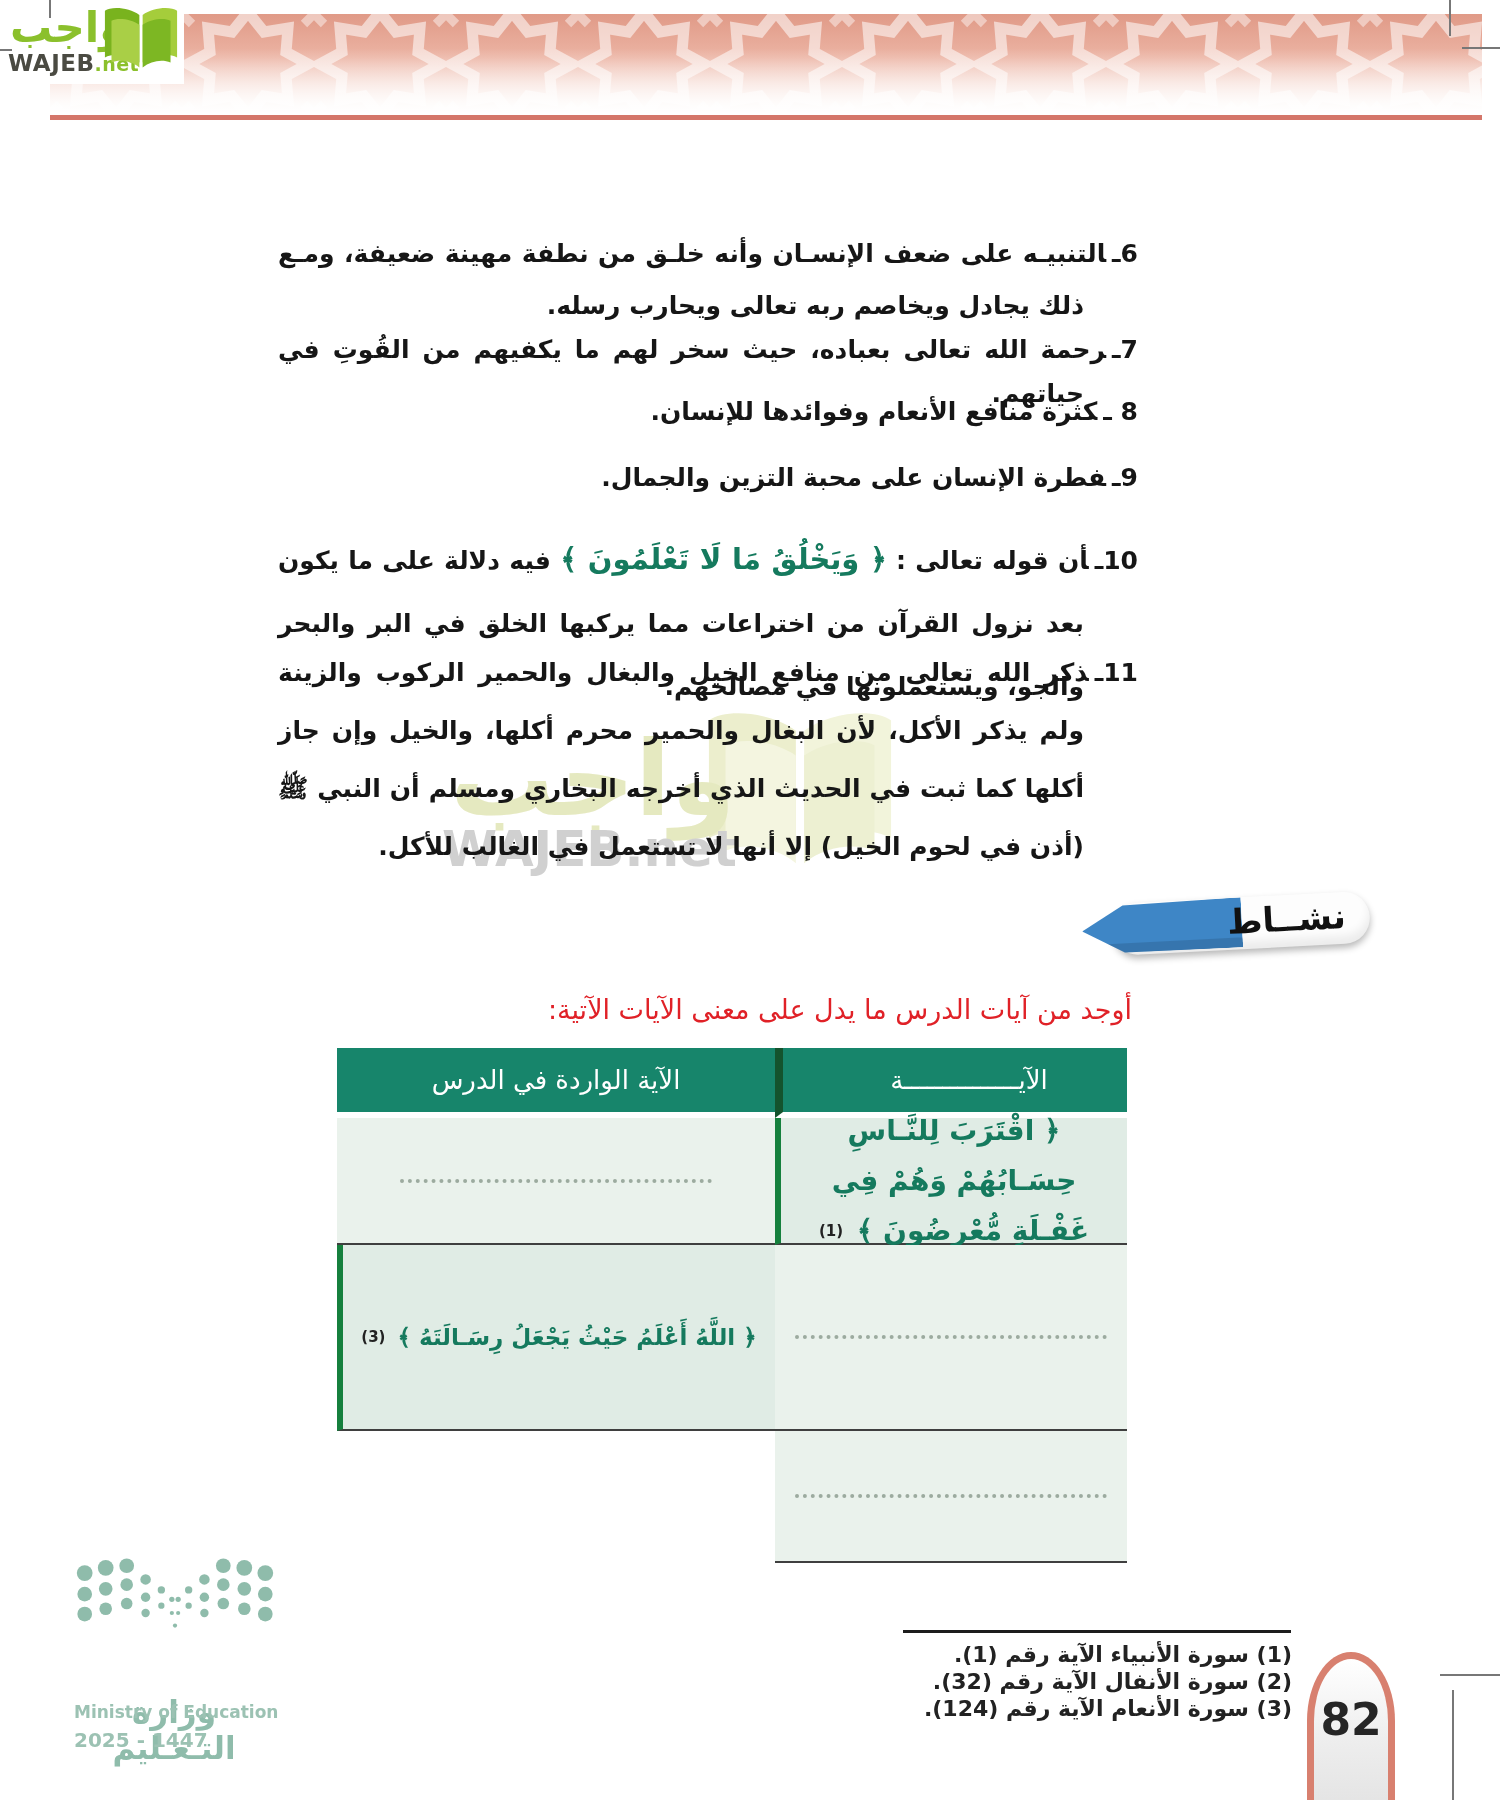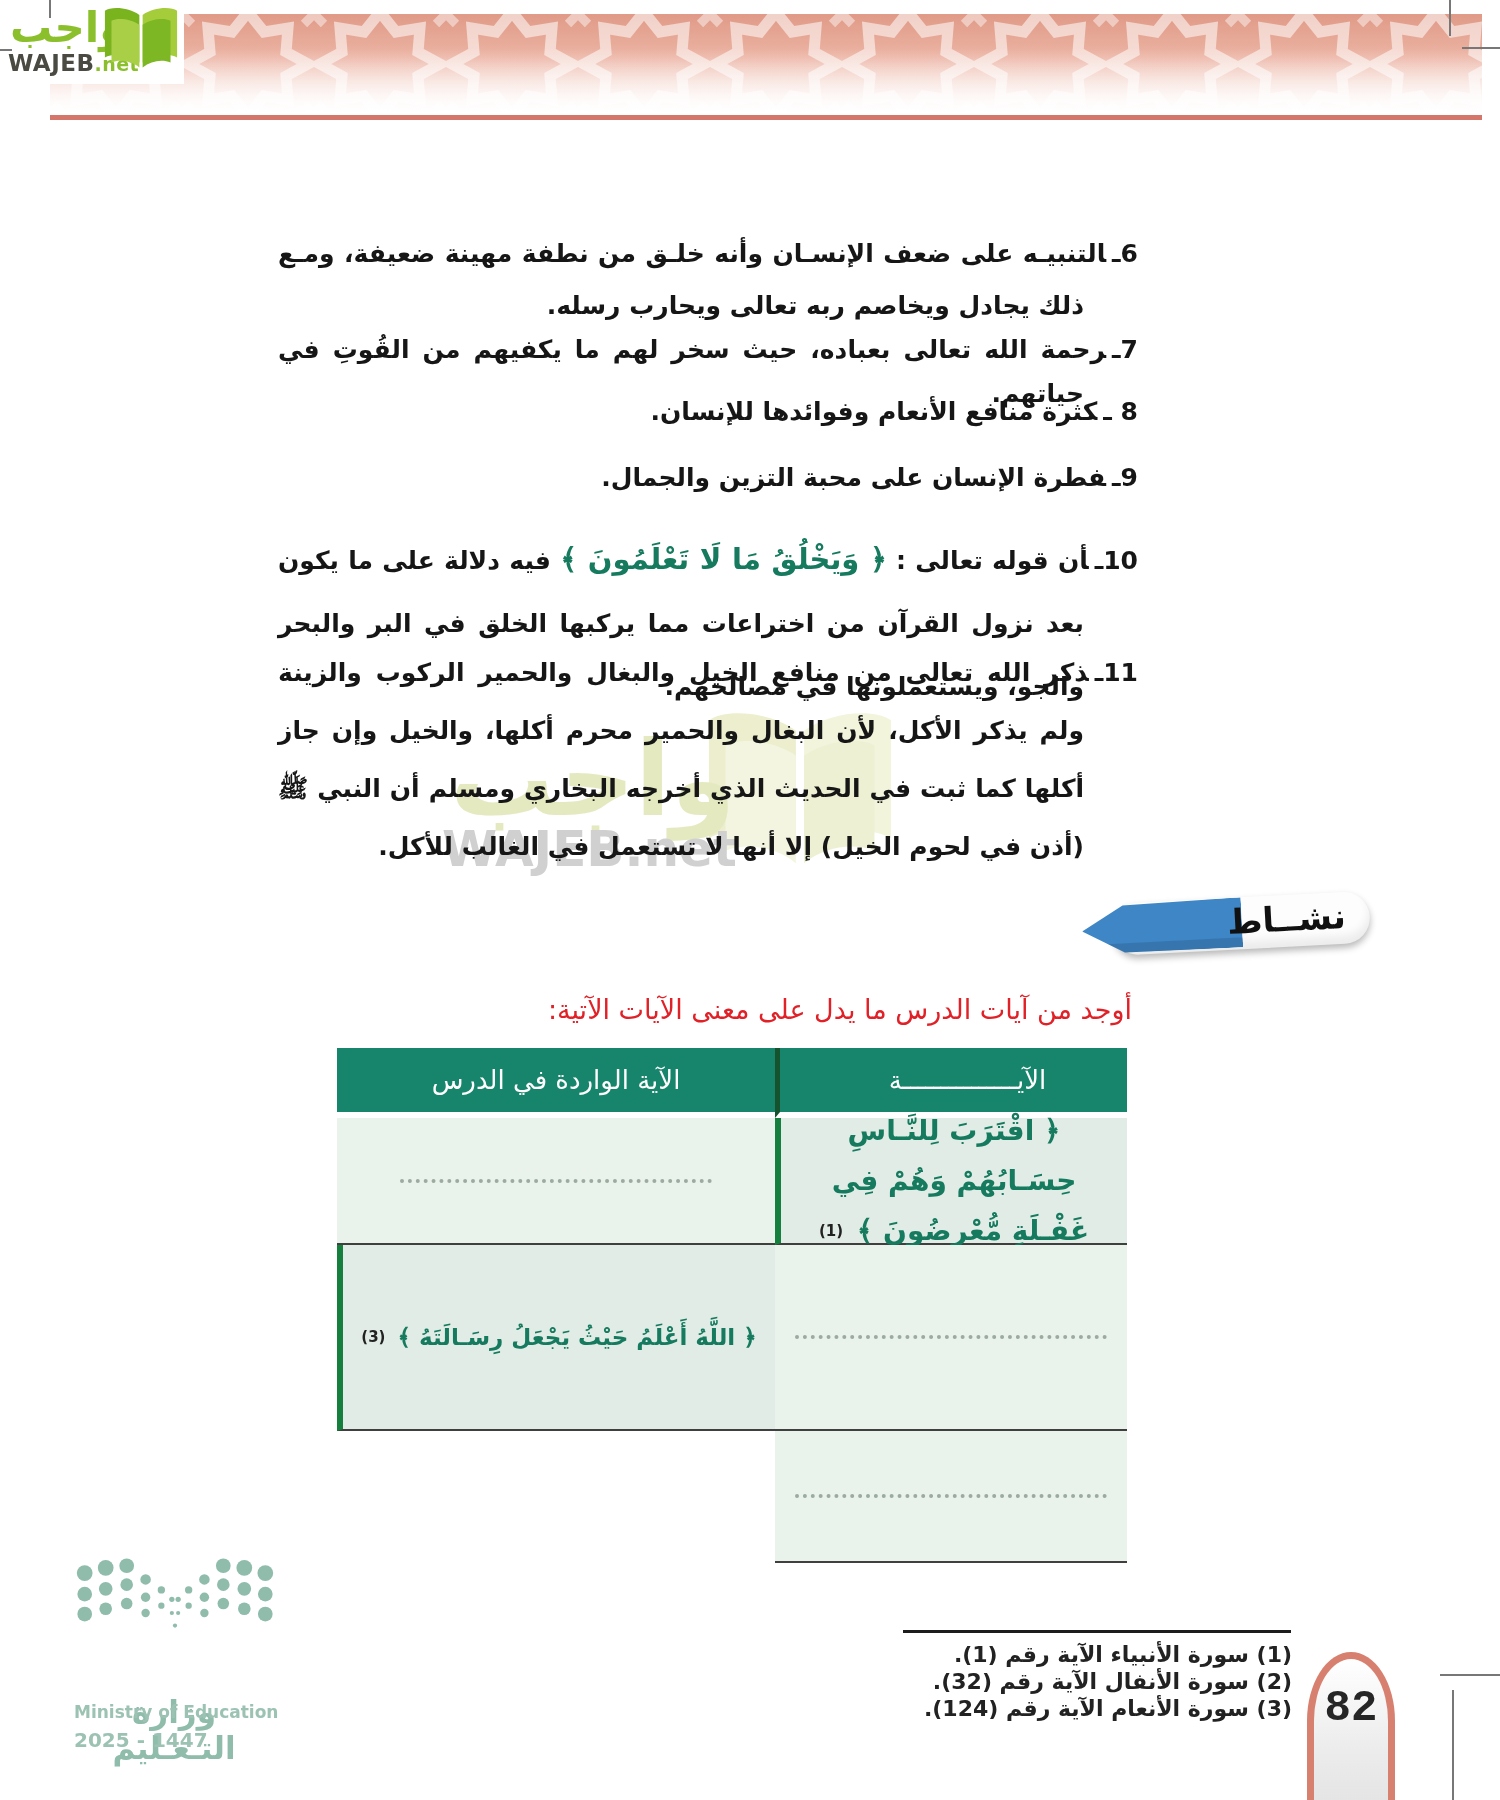--- a/index.html
+++ b/index.html
@@ -44,21 +44,21 @@
 
   
   .instruction{position:absolute;left:520px;top:994px;width:612px;direction:rtl;text-align:right;
                font-size:27px;font-weight:400;color:var(--accent-red,#E02127);z-index:4;}
 
   
   .vtable{position:absolute;left:337px;top:1048px;width:790px;direction:rtl;display:grid;
           grid-template-columns:352px 438px;grid-template-rows:70px 127px 186px 132px;z-index:4;}
   .th{background:var(--header-green,#17856B);color:#fff;font-size:26px;font-weight:400;
       display:flex;align-items:center;justify-content:center;border-bottom:6px solid #fff;}
-  .th-verse{border-left:5px solid #14532d;padding-left:28px;}
+  .th-verse{border-left:8px solid #14532d;padding-left:28px;}
   .cell{display:flex;align-items:center;justify-content:center;}
   .cell-verse{background:#e0ece5;border-left:6px solid #15803d;border-bottom:2px solid #3f3f3f;
               color:var(--quran-green,#157A5E);font-weight:700;text-align:center;padding:18px 12px;}
   .cell-answer{background:#eaf2ec;border-bottom:2px solid #3f3f3f;}
   .verse-1{font-size:28px;line-height:50px;}
   .verse-2{font-size:26px;line-height:45px;}
   .verse-3{font-size:23px;line-height:40px;white-space:nowrap;}
   .vref{font-size:15px;color:#222;font-weight:700;vertical-align:top;margin-right:4px;}
   .dots{width:312px;height:0;border-bottom:4px dotted #9cab9f;}
 
@@ -74,21 +74,21 @@
           color:var(--sage,#8FBCAB);direction:rtl;text-align:center;margin-top:32px;}
   .min-en{position:absolute;left:4px;top:152px;width:210px;font-size:17px;color:#9cc2b3;font-weight:700;}
   .min-years{position:absolute;left:4px;top:178px;width:210px;font-size:20px;color:#9cc2b3;font-weight:700;}
 
   
   .dome{position:absolute;left:1307px;top:1652px;width:88px;height:160px;
         border:7px solid #d8806f;border-bottom:none;
         border-radius:46px 46px 0 0 / 72px 72px 0 0;
         background:linear-gradient(180deg,#ffffff 0%,#ededed 55%,#e3e3e3 100%);
         box-sizing:border-box;z-index:4;}
-  .dome .pnum{display:block;text-align:center;margin-top:24px;font-size:44px;font-weight:800;color:#262626;font-family:Liberation Mono, monospace;}
+  .dome .pnum{display:block;text-align:center;margin-top:35px;font-size:44px;font-weight:800;color:#262626;}
 
   
   .mark{position:absolute;background:#777;z-index:6;}
 </style>
 </head>
 <body>
 
 <div id="page">
 
   <div class="band">

